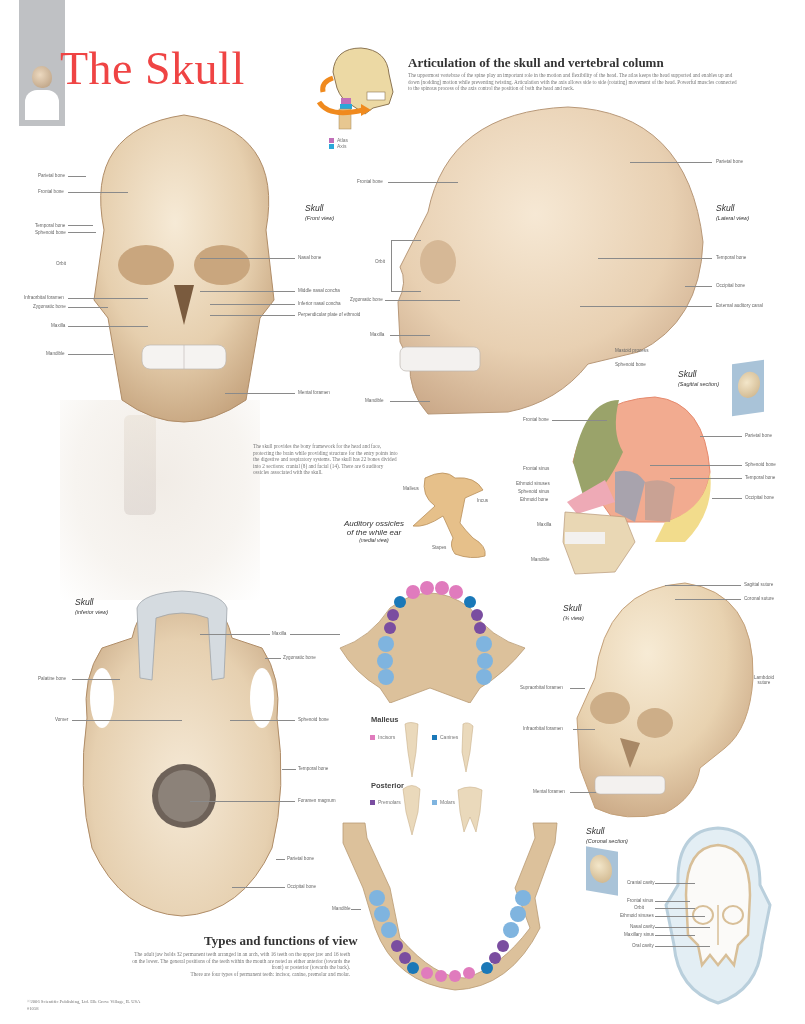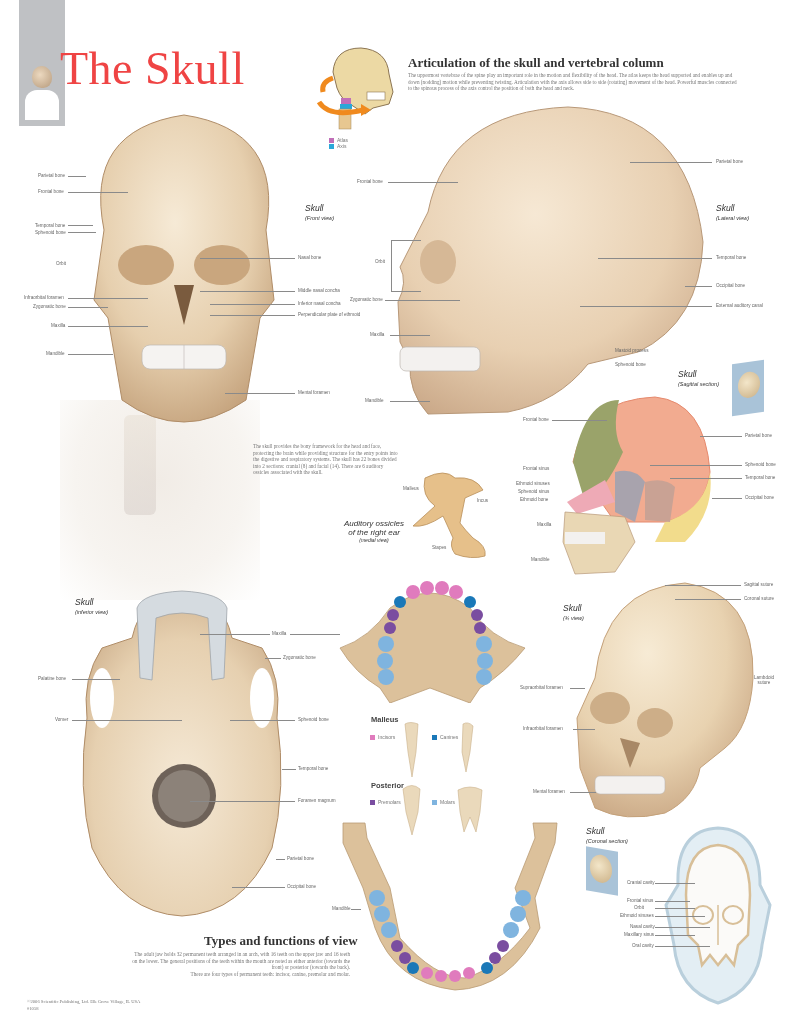--- a/index.html
+++ b/index.html
@@ -176,21 +176,21 @@
 <div class="abs lbl-line" style="left:712px;top:498px;width:30px;"></div>
 
 <svg class="abs" style="left:405px;top:468px;" width="90" height="95">
   <path d="M20 10 Q40 0 50 10 Q70 8 78 22 L60 30 L55 55 Q60 62 68 70 Q82 78 80 88 Q66 92 50 86 Q44 78 48 70 L38 48 Q20 60 8 58 L30 38 Q16 28 20 10 Z" fill="#e6c08a" stroke="#b98f5b" stroke-width="0.8"></path>
 </svg>
 <div class="abs lbl" style="left:403px;top:486px;">Malleus</div>
 <div class="abs lbl" style="left:477px;top:498px;">Incus</div>
 <div class="abs lbl" style="left:432px;top:545px;">Stapes</div>
 <div class="abs" style="left:340px;top:519px;text-align:center;width:68px;">
   <div style="font-style:italic;font-size:8px;color:#333;">Auditory ossicles</div>
-  <div style="font-style:italic;font-size:8px;color:#333;">of the right ear</div>
+  <div style="font-style:italic;font-size:8px;color:#333;">of the while ear</div>
   <div style="font-style:italic;font-size:5px;color:#333;">(medial view)</div>
 </div>
 
 <div class="abs view-title" style="left:75px;top:597px;">Skull</div>
 <div class="abs view-sub" style="left:75px;top:609px;">(inferior view)</div>
 <svg class="abs" style="left:72px;top:588px;" width="220" height="330">
   <defs>
     <radialGradient id="bg3" cx="50%" cy="60%" r="70%">
       <stop offset="0%" stop-color="#f5e9d6"></stop>
         <stop offset="65%" stop-color="#e6d0b0"></stop>

